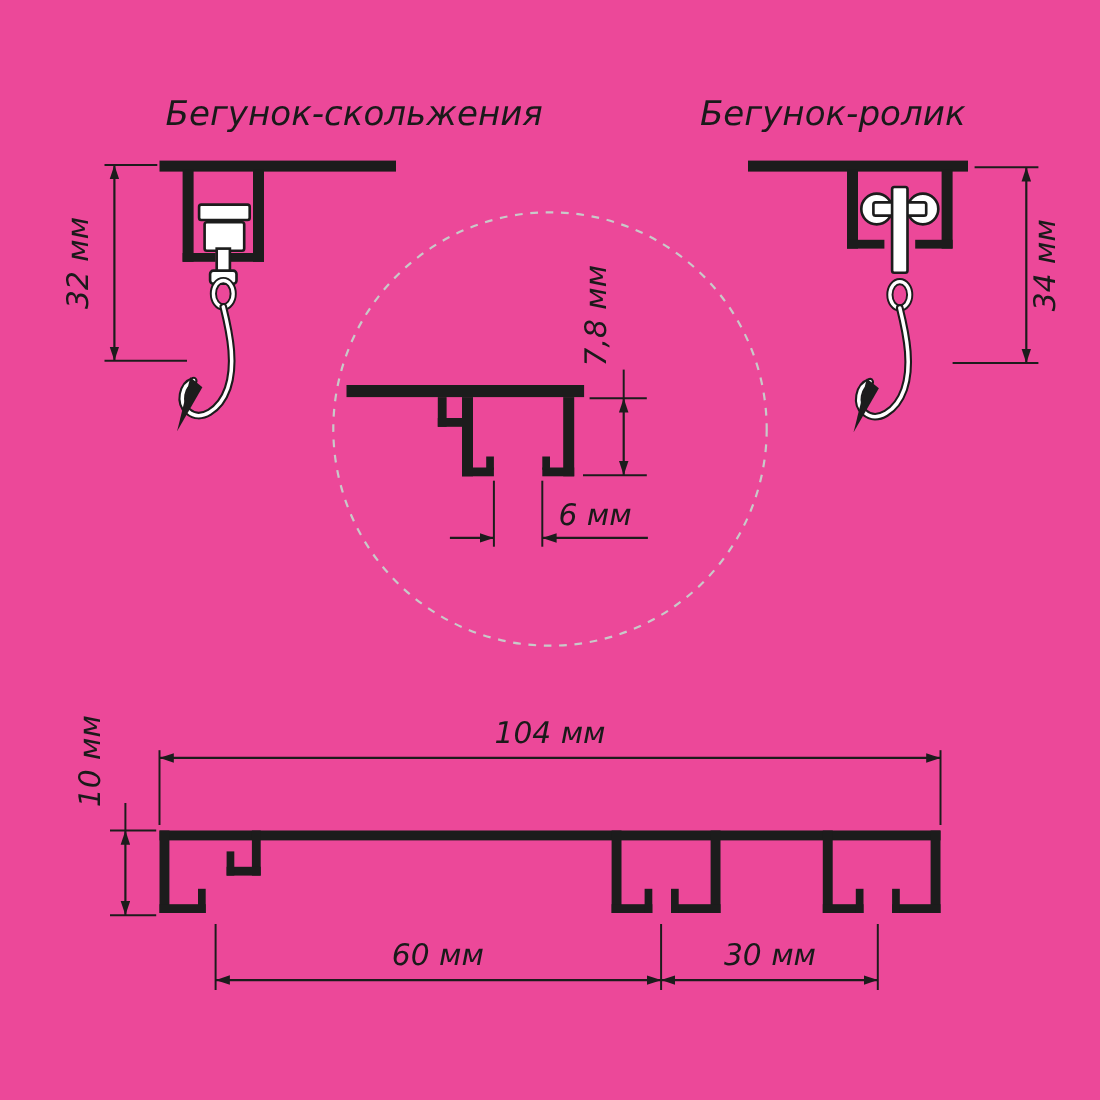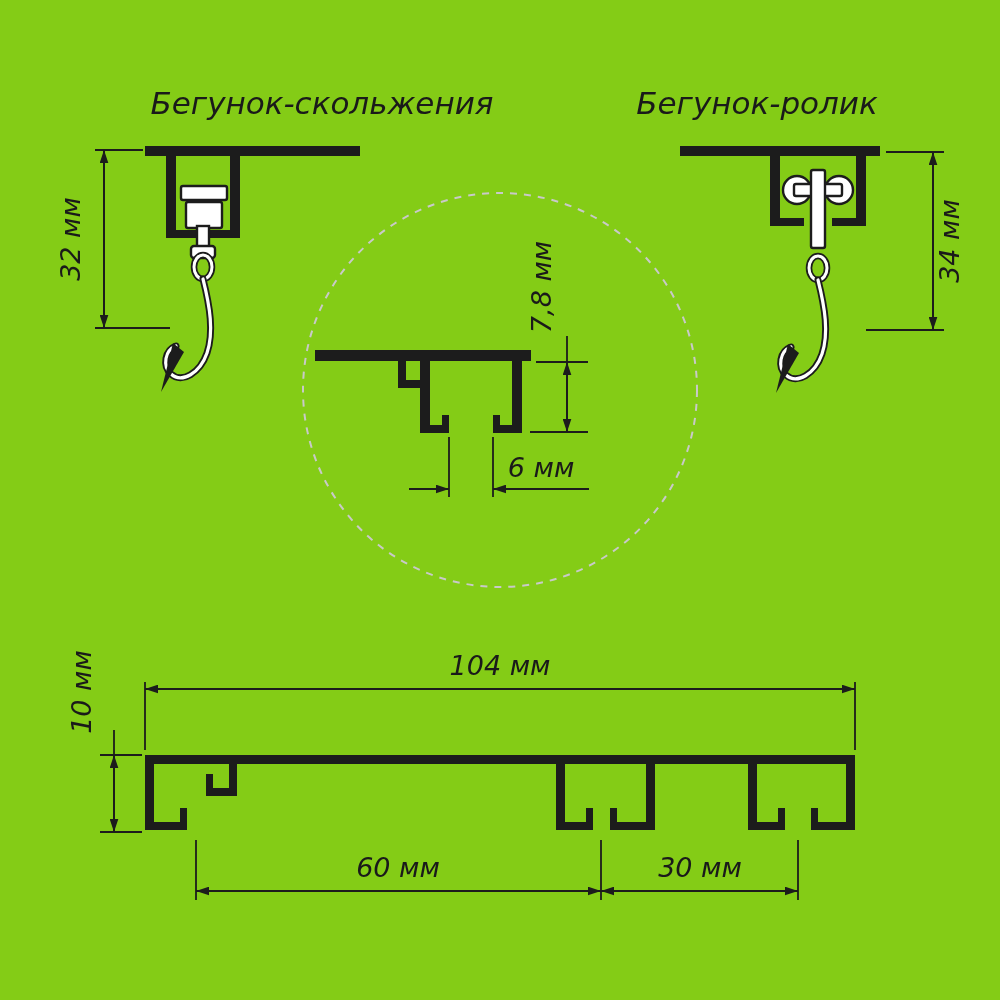--- a/index.html
+++ b/index.html
@@ -5,21 +5,21 @@
   html, body {
     margin: 0;
     padding: 0;
     background: #ffffff;
     font-family: "DejaVu Sans", sans-serif;
   }
   .canvas {
     position: relative;
     width: 1000px;
     height: 1000px;
-    background: #84cc16;
+    background: #ec4899;
     overflow: hidden;
   }
   svg text {
     font-family: "DejaVu Sans", sans-serif;
     font-style: italic;
     fill: #1a1a1a;
   }
   .title-text { font-size: 31px; }
   .dim-text   { font-size: 27px; }
   .profile    { fill: #1c1c1c; stroke: none; }

